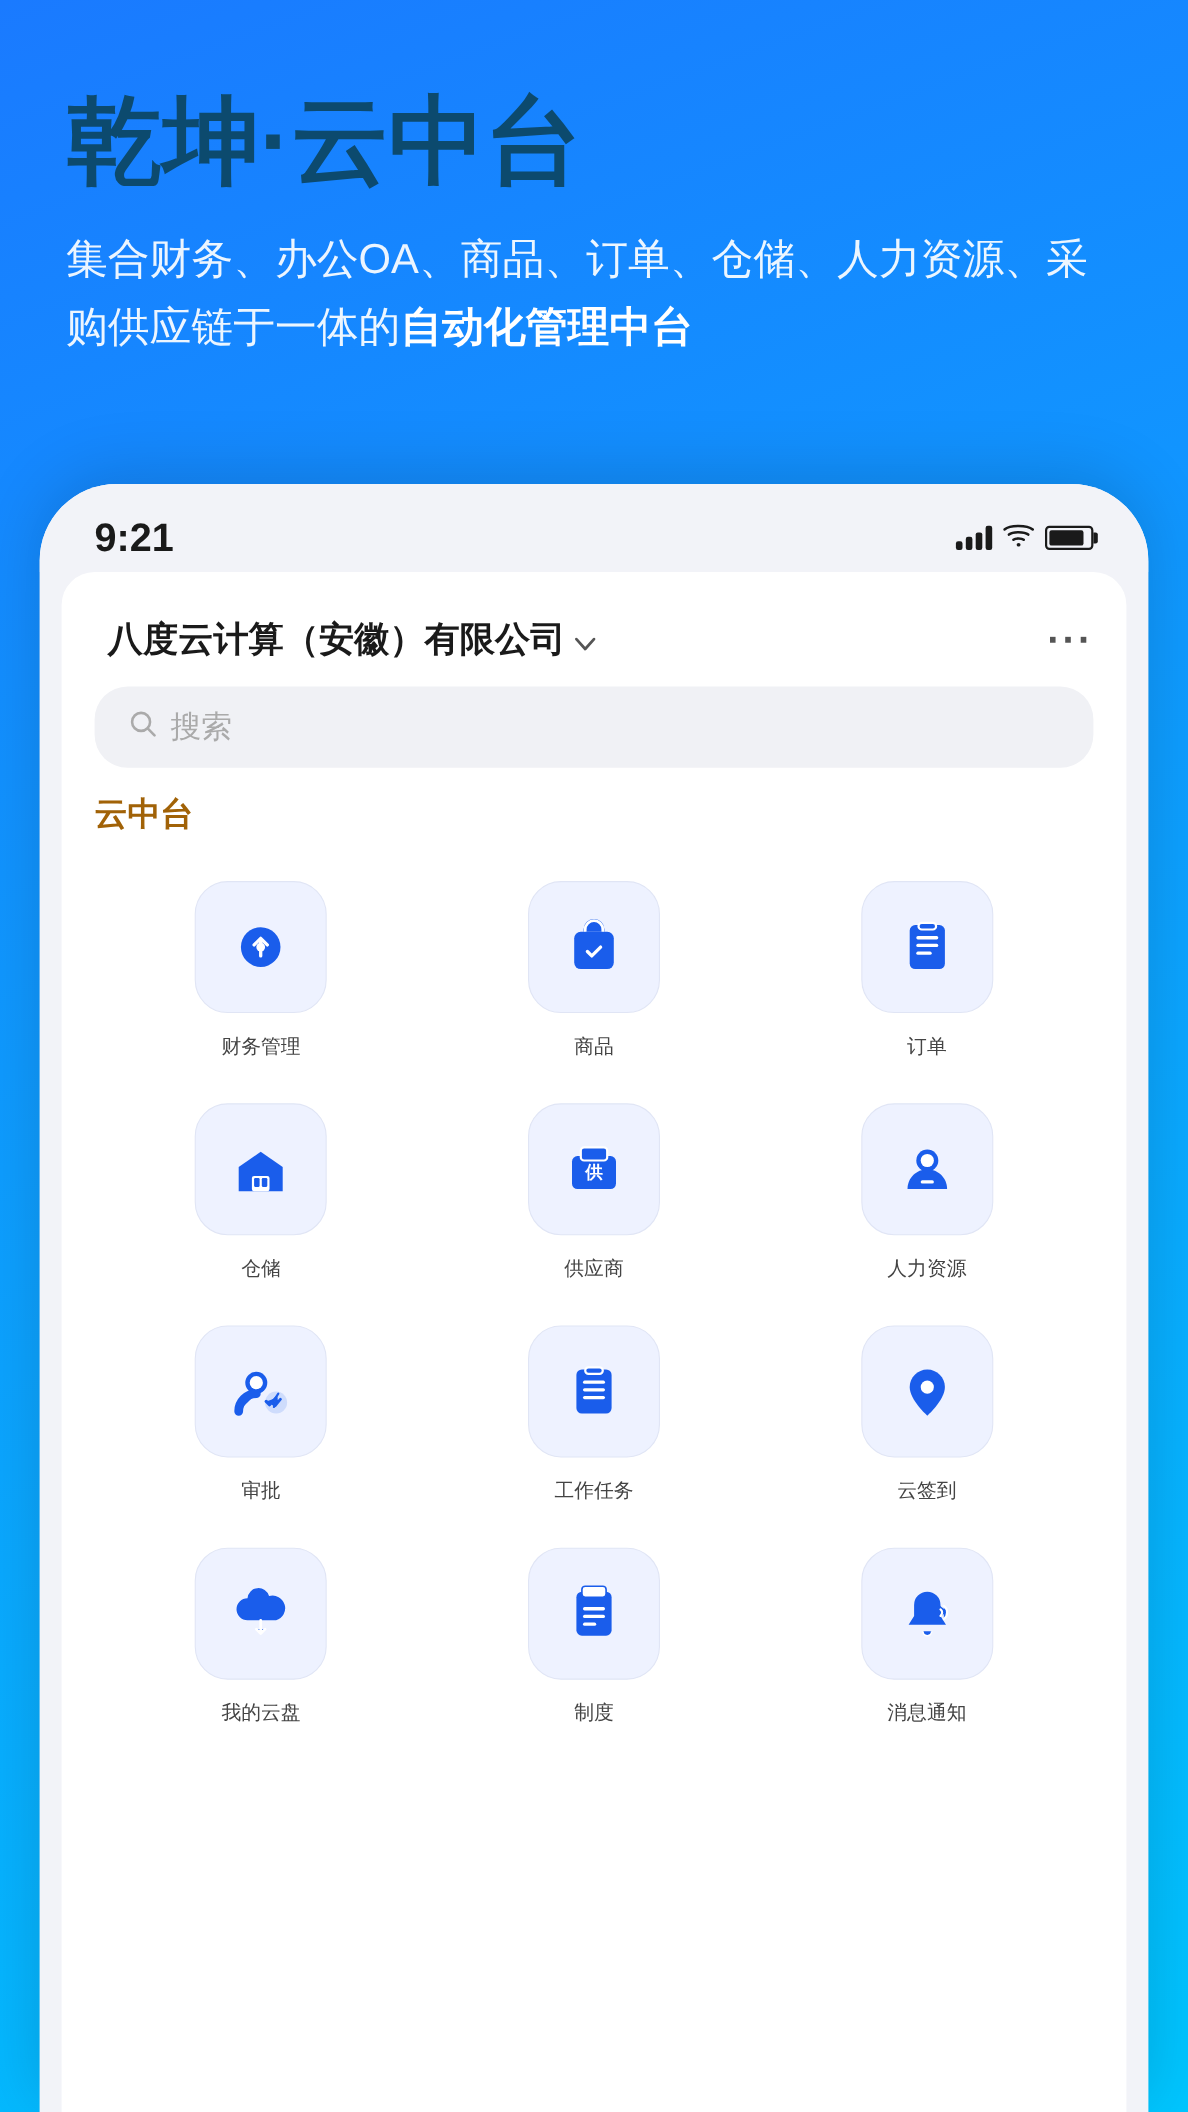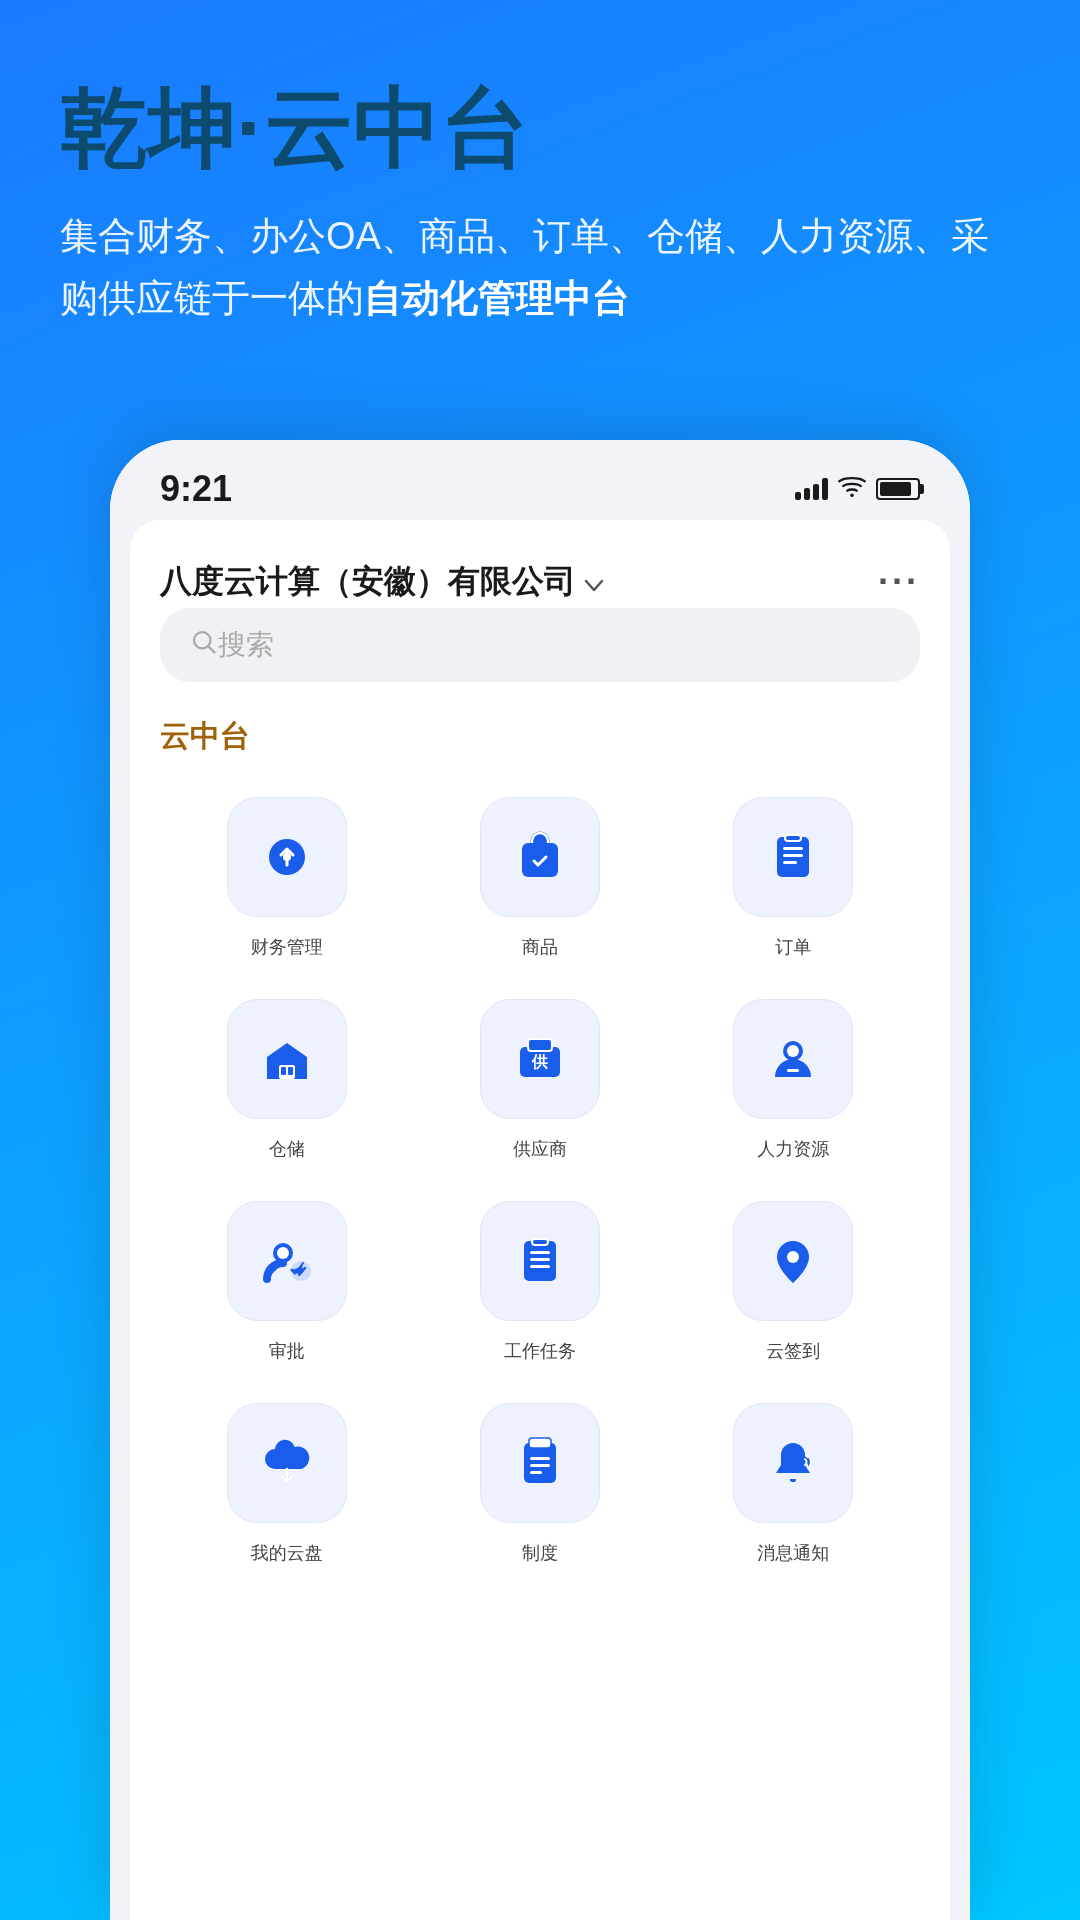--- a/index.html
+++ b/index.html
@@ -36,21 +36,21 @@
     .hero-desc strong {
       font-weight: 700;
       color: #ffffff;
     }
 
     .phone-mockup-wrapper {
       position: absolute;
       bottom: 0;
       left: 50%;
       transform: translateX(-50%);
-      width: 860px;
+      width: 1008px;
     }
 
     .phone-mockup {
       background: #f2f3f8;
       border-radius: 70px 70px 0 0;
       padding: 0;
       overflow: hidden;
       box-shadow: 0 -10px 60px rgba(0,0,0,0.15);
     }
 
@@ -127,21 +127,22 @@
       margin: 0 20px;
       border-radius: 30px 30px 0 0;
       padding: 30px 30px 0 30px;
       min-height: 1400px;
     }
 
     .company-header {
       display: flex;
       justify-content: space-between;
       align-items: center;
-      padding: 10px 0 4px 0;
+      padding: 10px 0 20px 0;
+      margin-left: 12px;
     }
 
     .company-name {
       font-size: 32px;
       font-weight: 600;
       color: #1a1a1a;
       display: flex;
       align-items: center;
       gap: 8px;
     }
@@ -152,22 +153,22 @@
       letter-spacing: 2px;
       font-weight: 700;
     }
 
     .search-bar {
       background: #f0f1f5;
       border-radius: 30px;
       padding: 18px 30px;
       display: flex;
       align-items: center;
-      gap: 0;
-      margin-bottom: 24px;
+      gap: 11px;
+      margin-bottom: 12px;
     }
 
     .search-icon {
       color: #aaa;
       font-size: 28px;
     }
 
     .search-placeholder {
       font-size: 28px;
       color: #aaa;

